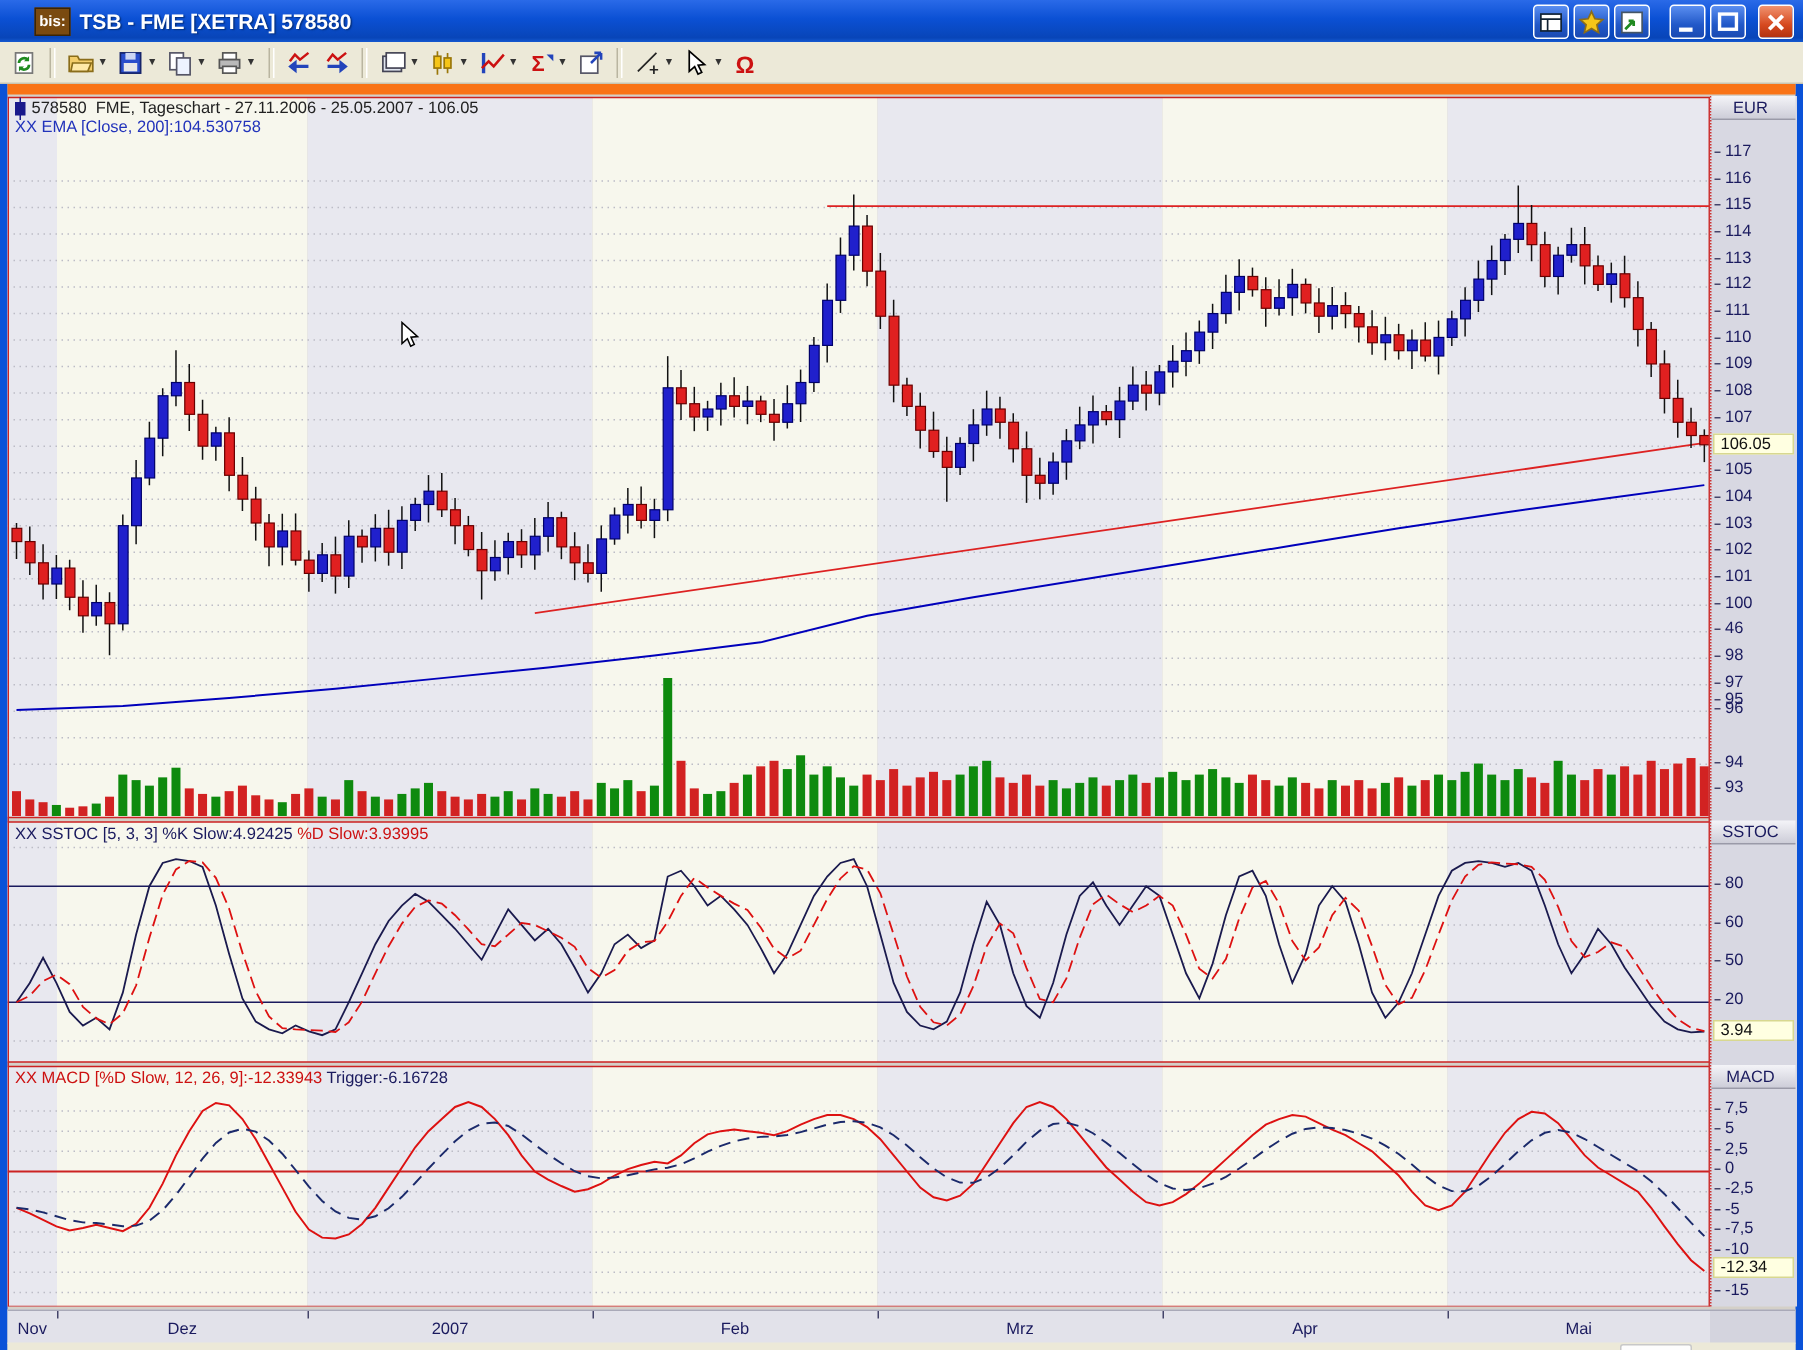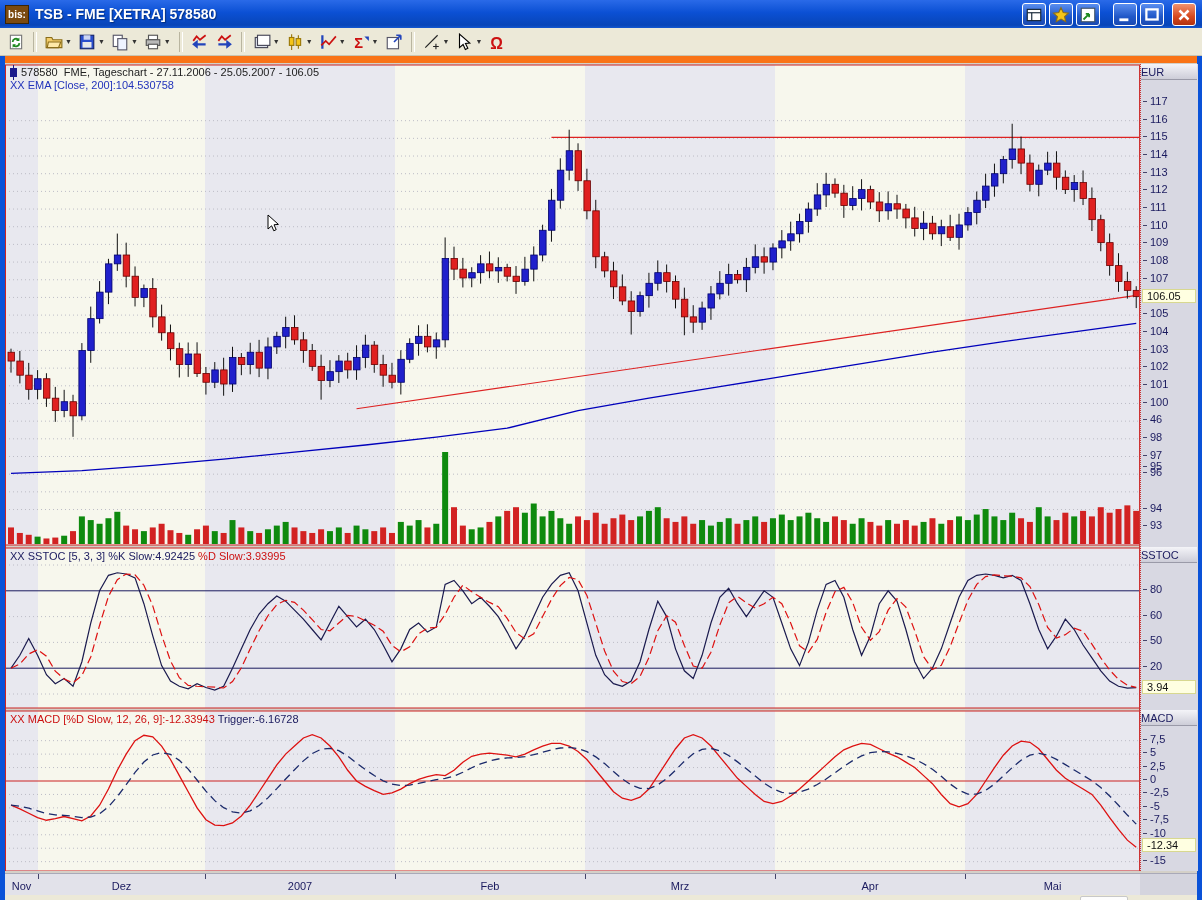--- a/index.html
+++ b/index.html
@@ -1,21 +1,21 @@
 <!DOCTYPE html>
 <html><head>
 <meta charset="utf-8">
 <style>
   html,body{margin:0;padding:0;background:#555;}
   #window{position:relative;width:1202px;height:900px;background:#0a52d8;overflow:hidden;
           font-family:"Liberation Sans","DejaVu Sans",sans-serif;-webkit-font-smoothing:none;}
   
   #titlebar{position:absolute;left:0;top:0;width:1202px;height:28px;
     background:linear-gradient(#2a6ae8,#0b50d4 45%,#0845b8 90%,#1458d0);display:flex;align-items:center;}
-  #app-icon{margin-left:5px;width:22px;height:17px;background:#7a4a10;border:1px solid #3a2405;
+  #app-icon{margin-left:23px;width:22px;height:17px;background:#7a4a10;border:1px solid #3a2405;
     color:#fff;font-size:10px;font-weight:bold;display:flex;align-items:center;justify-content:center;}
   #title-text{color:#fff;font-size:14px;font-weight:bold;margin-left:6px;text-shadow:1px 1px 1px #05307e;}
   #tb-buttons{position:absolute;right:6px;top:3px;display:flex;}
   .cap-btn{width:22px;height:21px;margin-left:3px;border:1px solid #fff;border-radius:3px;
     background:linear-gradient(#5a8ef0,#2158c8 60%,#1a4ab2);display:flex;align-items:center;justify-content:center;}
   .cap-btn.close{background:linear-gradient(#f0926e,#d6491f 60%,#b23210);margin-left:8px;}
   .cap-btn svg{display:block;}
   .cap-gap{width:10px;}
   
   #toolbar{position:absolute;left:0;top:28px;width:1202px;height:28px;background:#ece9d8;
@@ -33,21 +33,21 @@
   #instr-icon{position:absolute;left:5px;top:5px;width:7px;height:9px;background:#1a1a8c;}
   #instr-icon:before{content:"";position:absolute;left:3px;top:-3px;width:1px;height:15px;background:#1a1a8c;}
   #hdr2{left:5px;top:16px;color:#2233bb;}
   #sstoc-hdr{left:5px;top:487px;color:#1a1a5e;}
   #sstoc-hdr .red{color:#cc1111;}
   #macd-hdr{left:5px;top:650px;color:#cc1111;}
   #macd-hdr .navy{color:#1a1a5e;}
   
   #axis{position:absolute;left:1135px;top:1px;width:57px;height:807px;background:#d8d8e2;border-left:1px dotted #cc3333;}
   .ax-head{position:absolute;left:0;width:56px;height:16px;background:linear-gradient(#f4f4f8,#cdcdd8);
-    border-bottom:1px solid #9a9aa8;color:#1a1a5e;font-size:11px;text-align:left;padding-right:4px;box-sizing:border-box;line-height:16px;}
+    border-bottom:1px solid #9a9aa8;color:#1a1a5e;font-size:11px;text-align:center;padding-right:4px;box-sizing:border-box;line-height:16px;}
   .ax-lab{position:absolute;left:2px;color:#1a1a5e;font-size:11px;line-height:11px;display:flex;align-items:center;}
   .ax-lab .tick{display:inline-block;width:4px;height:1px;background:#44446a;margin-right:3px;}
   .badge{position:absolute;left:1px;width:54px;height:14px;background:#ffffe1;border:1px solid #d8d890;
     color:#111;font-size:11px;line-height:13px;padding-left:4px;box-sizing:border-box;}
   
   #taxis{position:absolute;left:0;top:810px;width:1135px;height:22px;background:#e2e2ea;border-top:1px solid #a9a9b8;}
   #tcorner{position:absolute;left:1135px;top:810px;width:57px;height:22px;background:#d4d4de;border-top:1px solid #a9a9b8;}
   .t-tick{position:absolute;top:0;width:1px;height:5px;background:#44446a;}
   .t-lab{position:absolute;top:6px;color:#1a1a5e;font-size:11px;transform:translateX(-50%);}
   #groove{position:absolute;left:0;top:832px;width:1192px;height:6px;background:#ece9d8;}

